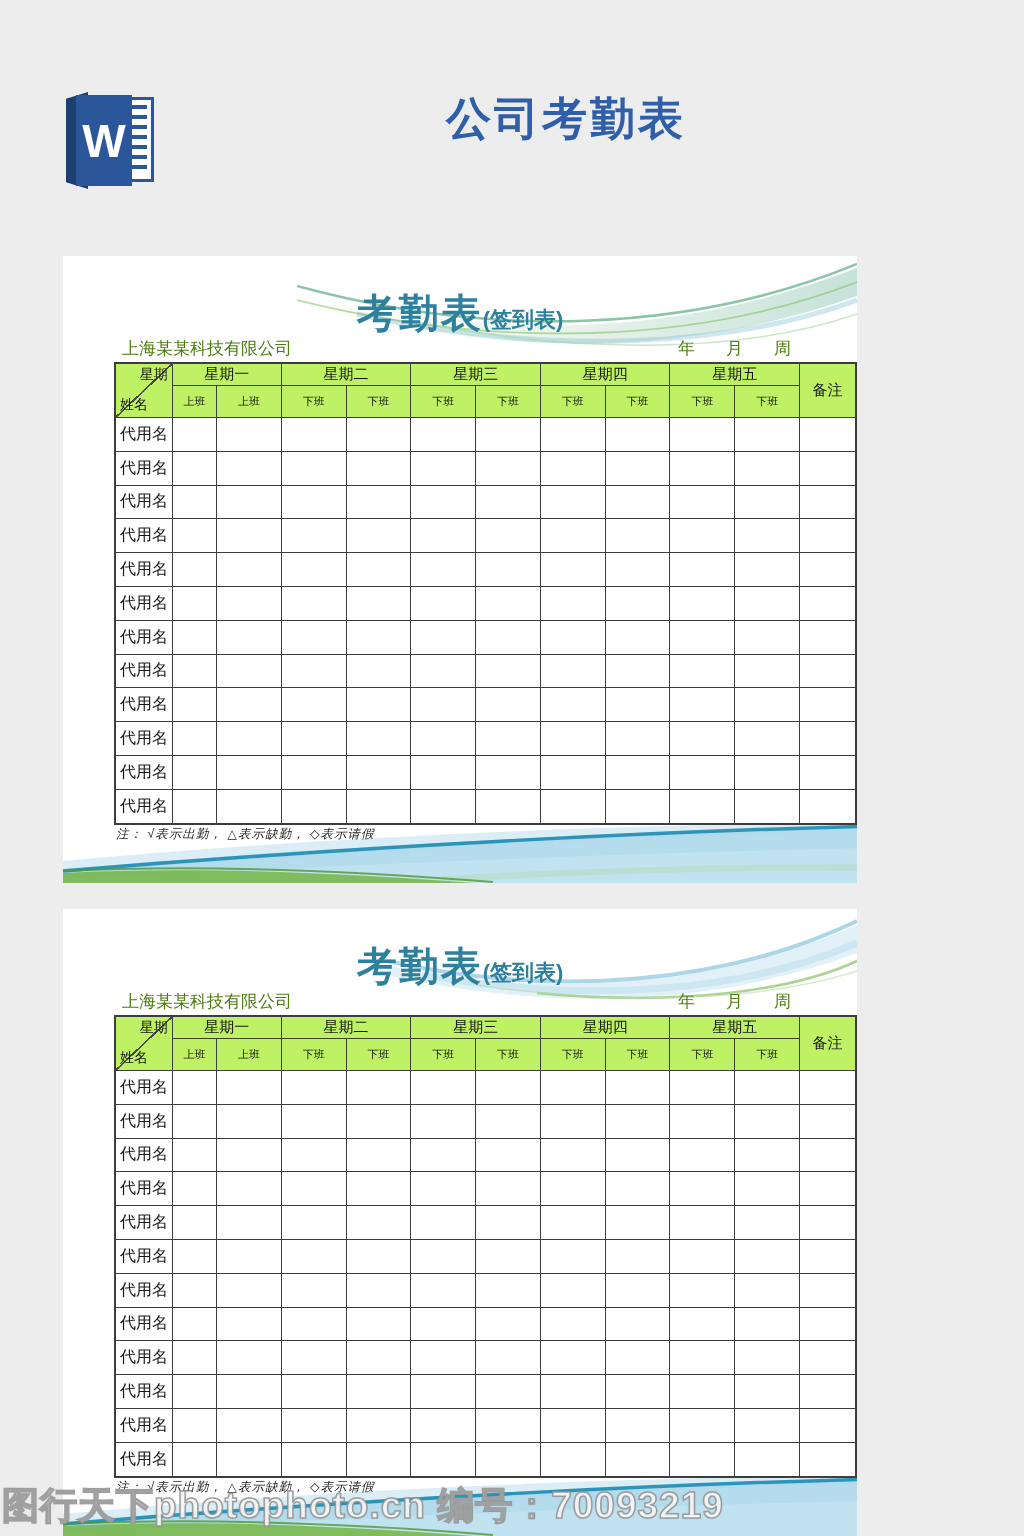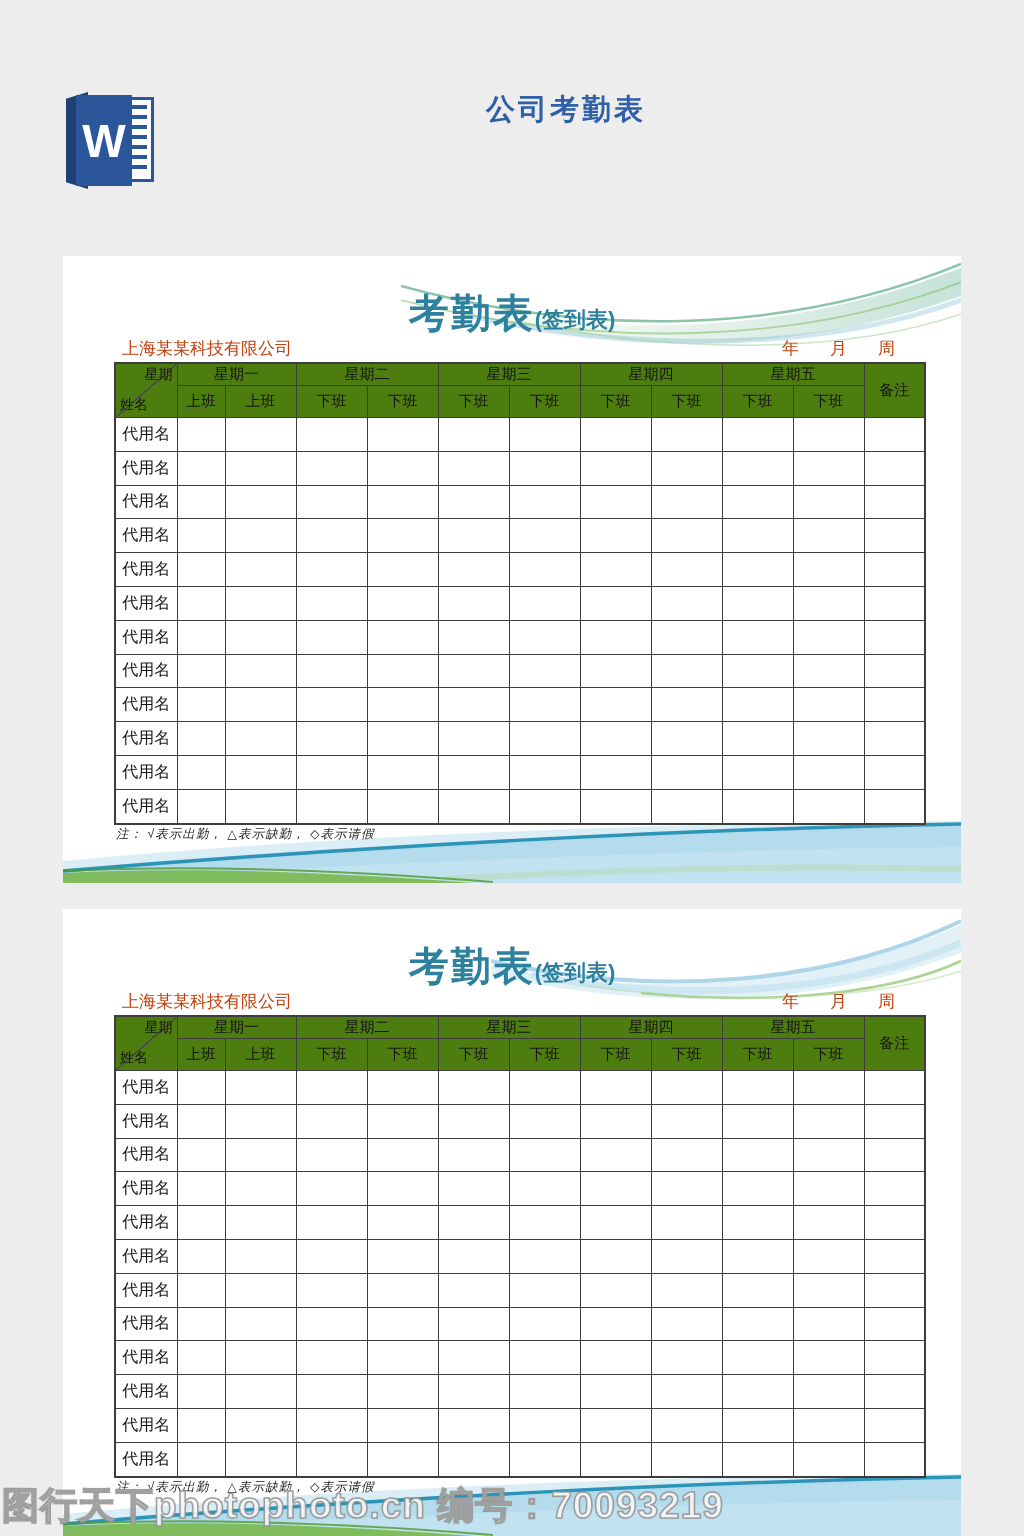--- a/index.html
+++ b/index.html
@@ -14,44 +14,44 @@
   .word-icon{position:absolute;left:62px;top:92px;width:92px;height:97px;}
   .wi-page{position:absolute;right:0;top:5px;width:46px;height:85px;background:#fff;border:3px solid #2b579a;box-sizing:border-box;}
   .wi-lines{position:absolute;left:4px;right:4px;top:5px;bottom:5px;
     background:repeating-linear-gradient(to bottom,#2b579a 0 4px,transparent 4px 10px);}
   .wi-fold{position:absolute;left:4px;top:0;width:22px;height:97px;background:#1d4073;
     clip-path:polygon(0 7%,100% 0,100% 100%,0 93%);}
   .wi-face{position:absolute;left:14px;top:3px;width:56px;height:91px;background:#2b579a;
     display:flex;align-items:center;justify-content:center;}
   .wi-face span{color:#fff;font-size:46px;font-weight:bold;line-height:1;}
   .hd-block{position:absolute;left:170px;right:62px;top:94px;text-align:center;}
-  .hd-title{font-size:29px;font-weight:bold;color:#2f5fa8;letter-spacing:3px;line-height:1.1;}
+  .hd-title{font-size:45px;font-weight:bold;color:#2f5fa8;letter-spacing:3px;line-height:1.1;}
   .hd-sub{margin-top:11px;font-size:25px;color:#353535;letter-spacing:1px;}
   
-  .card{position:absolute;left:63px;width:898px;height:627px;background:#fff;overflow:hidden;}
+  .card{position:absolute;left:63px;width:794px;height:627px;background:#fff;overflow:hidden;}
   #card1{top:256px;}
   #card2{top:909px;}
   .wave-top{position:absolute;top:0;right:0;width:560px;height:105px;pointer-events:none;}
   .wave-top2{position:absolute;top:0;right:0;width:470px;height:95px;pointer-events:none;}
   .wave-bottom{position:absolute;bottom:0;left:0;width:898px;height:62px;pointer-events:none;}
   .sheet-title{position:absolute;top:30px;left:0;width:100%;text-align:center;
     color:#2e809f;font-weight:bold;z-index:2;}
   .sheet-title .main{font-size:40px;letter-spacing:2px;}
   .sheet-title .suffix{font-size:22px;}
   .meta{position:absolute;top:81px;left:59px;right:66px;display:flex;
-    justify-content:space-between;align-items:flex-end;font-size:17px;color:#c2410c;z-index:2;}
+    justify-content:space-between;align-items:flex-end;font-size:17px;color:#4d7c0f;z-index:2;}
   .dates{display:flex;gap:31px;}
   
   table.att{position:absolute;left:51px;top:106px;border-collapse:collapse;table-layout:fixed;
     background:#fff;border:2px solid #3d3d3d;z-index:2;}
   table.att th,table.att td{border:1px solid #3d3d3d;padding:0;text-align:center;
     color:#151515;overflow:hidden;}
-  table.att thead th{background:#4d7c0f;font-weight:normal;}
+  table.att thead th{background:#bef264;font-weight:normal;}
   tr.hrow1 th{height:21px;font-size:15px;}
-  tr.hrow2 th{height:31px;font-size:15px;}
+  tr.hrow2 th{height:31px;font-size:11px;}
   table.att tbody td{height:32.8px;font-size:16px;}
   td.corner-bg,th.corner{position:relative;}
   th.corner{background:#d9ecf4;}
   th.corner .diag{position:absolute;inset:0;
     background:linear-gradient(to bottom right,transparent calc(50% - 0.8px),
       #4a4a4a calc(50% - 0.8px),#4a4a4a calc(50% + 0.8px),transparent calc(50% + 0.8px));}
   th.corner .c-top{position:absolute;top:2px;right:4px;font-size:14px;}
   th.corner .c-bot{position:absolute;bottom:3px;left:4px;font-size:14px;}
   .note{position:absolute;left:53px;top:570px;font-size:12.5px;color:#222;
     letter-spacing:1px;z-index:2;font-style:italic;}

